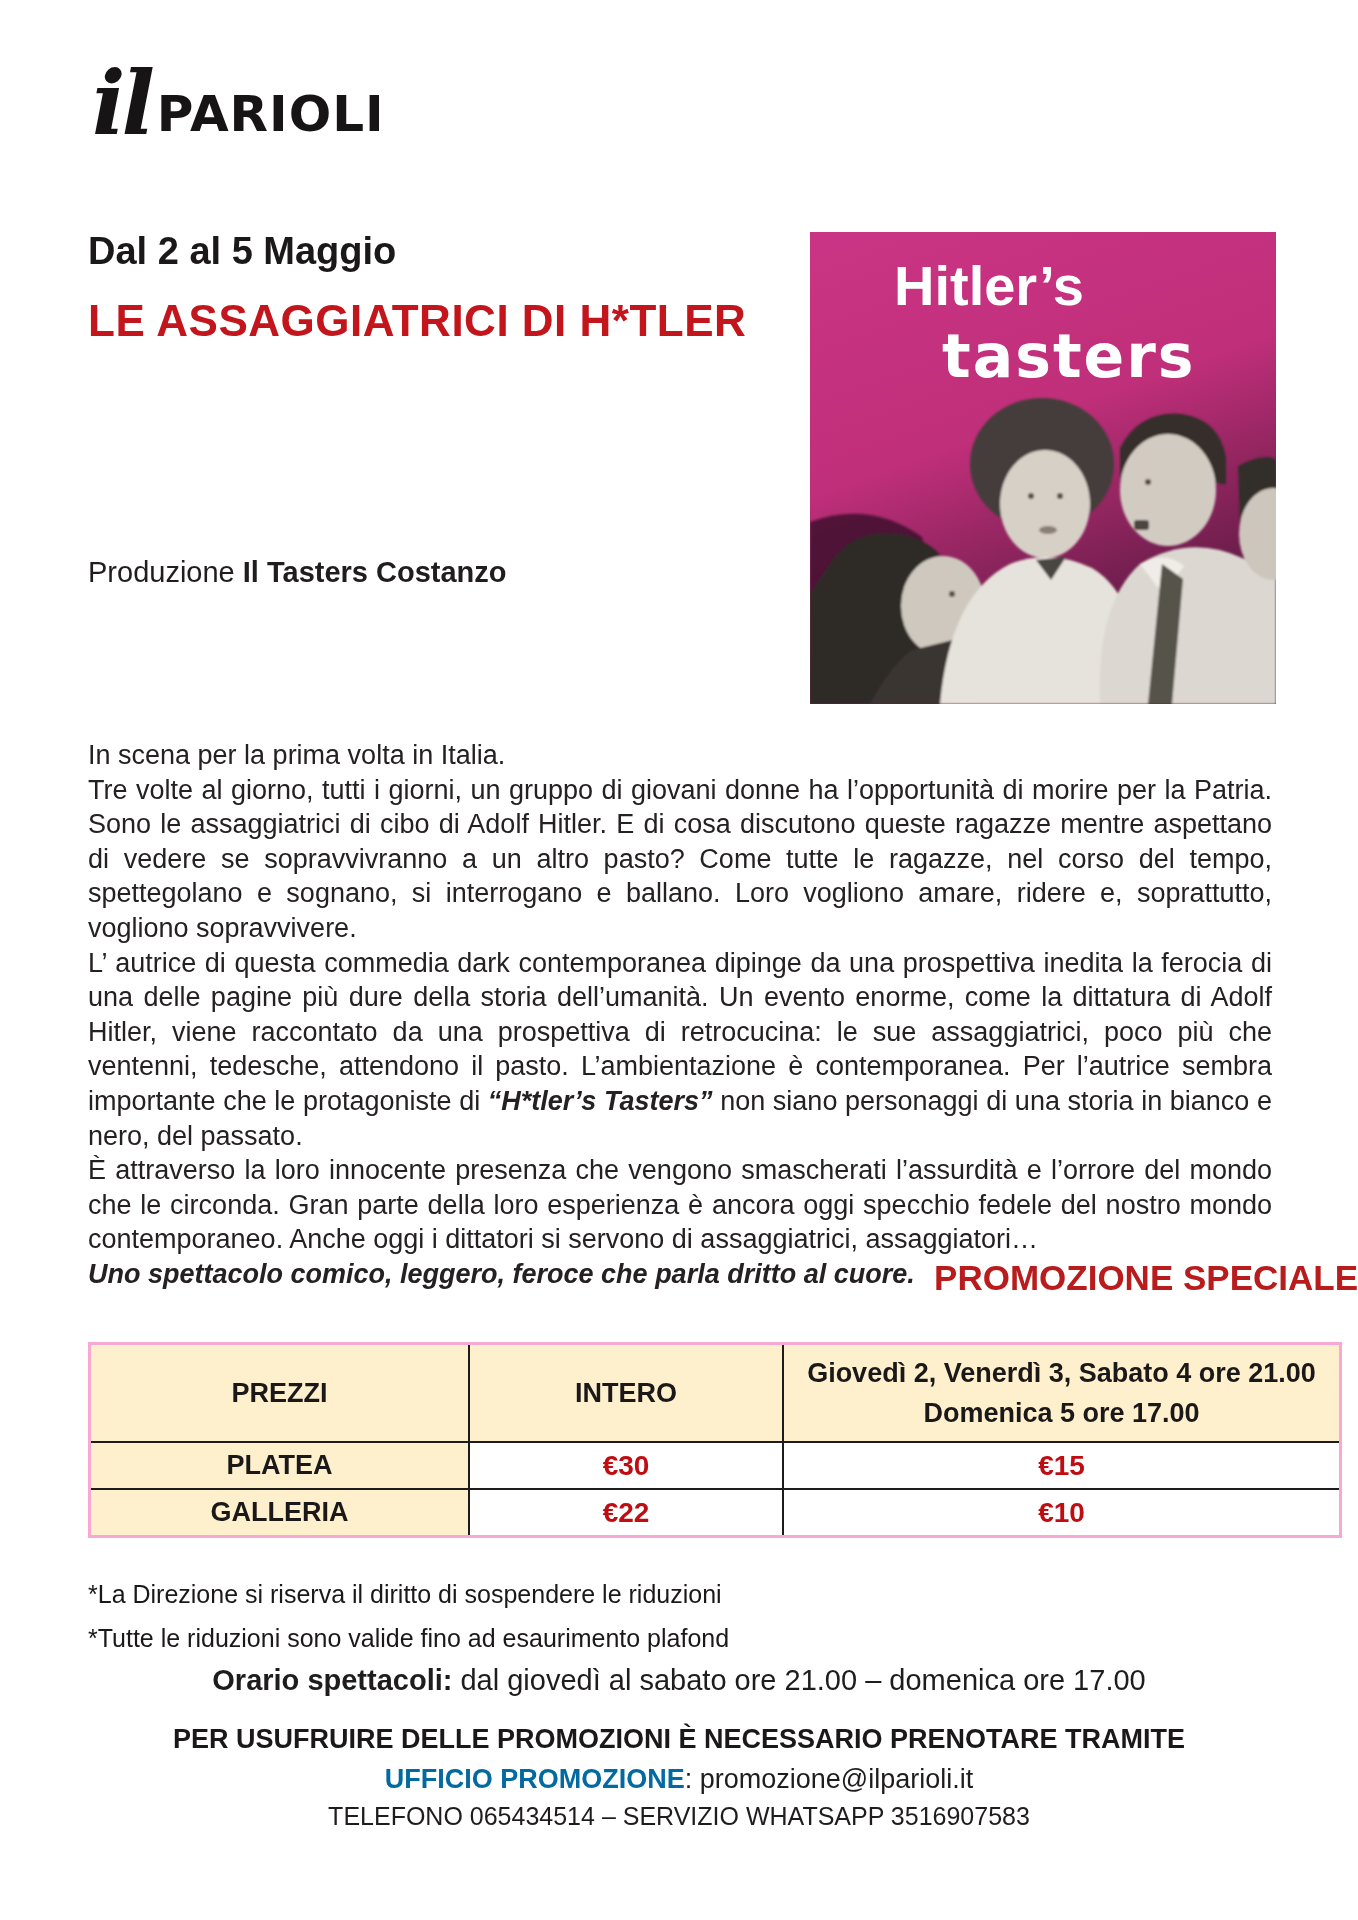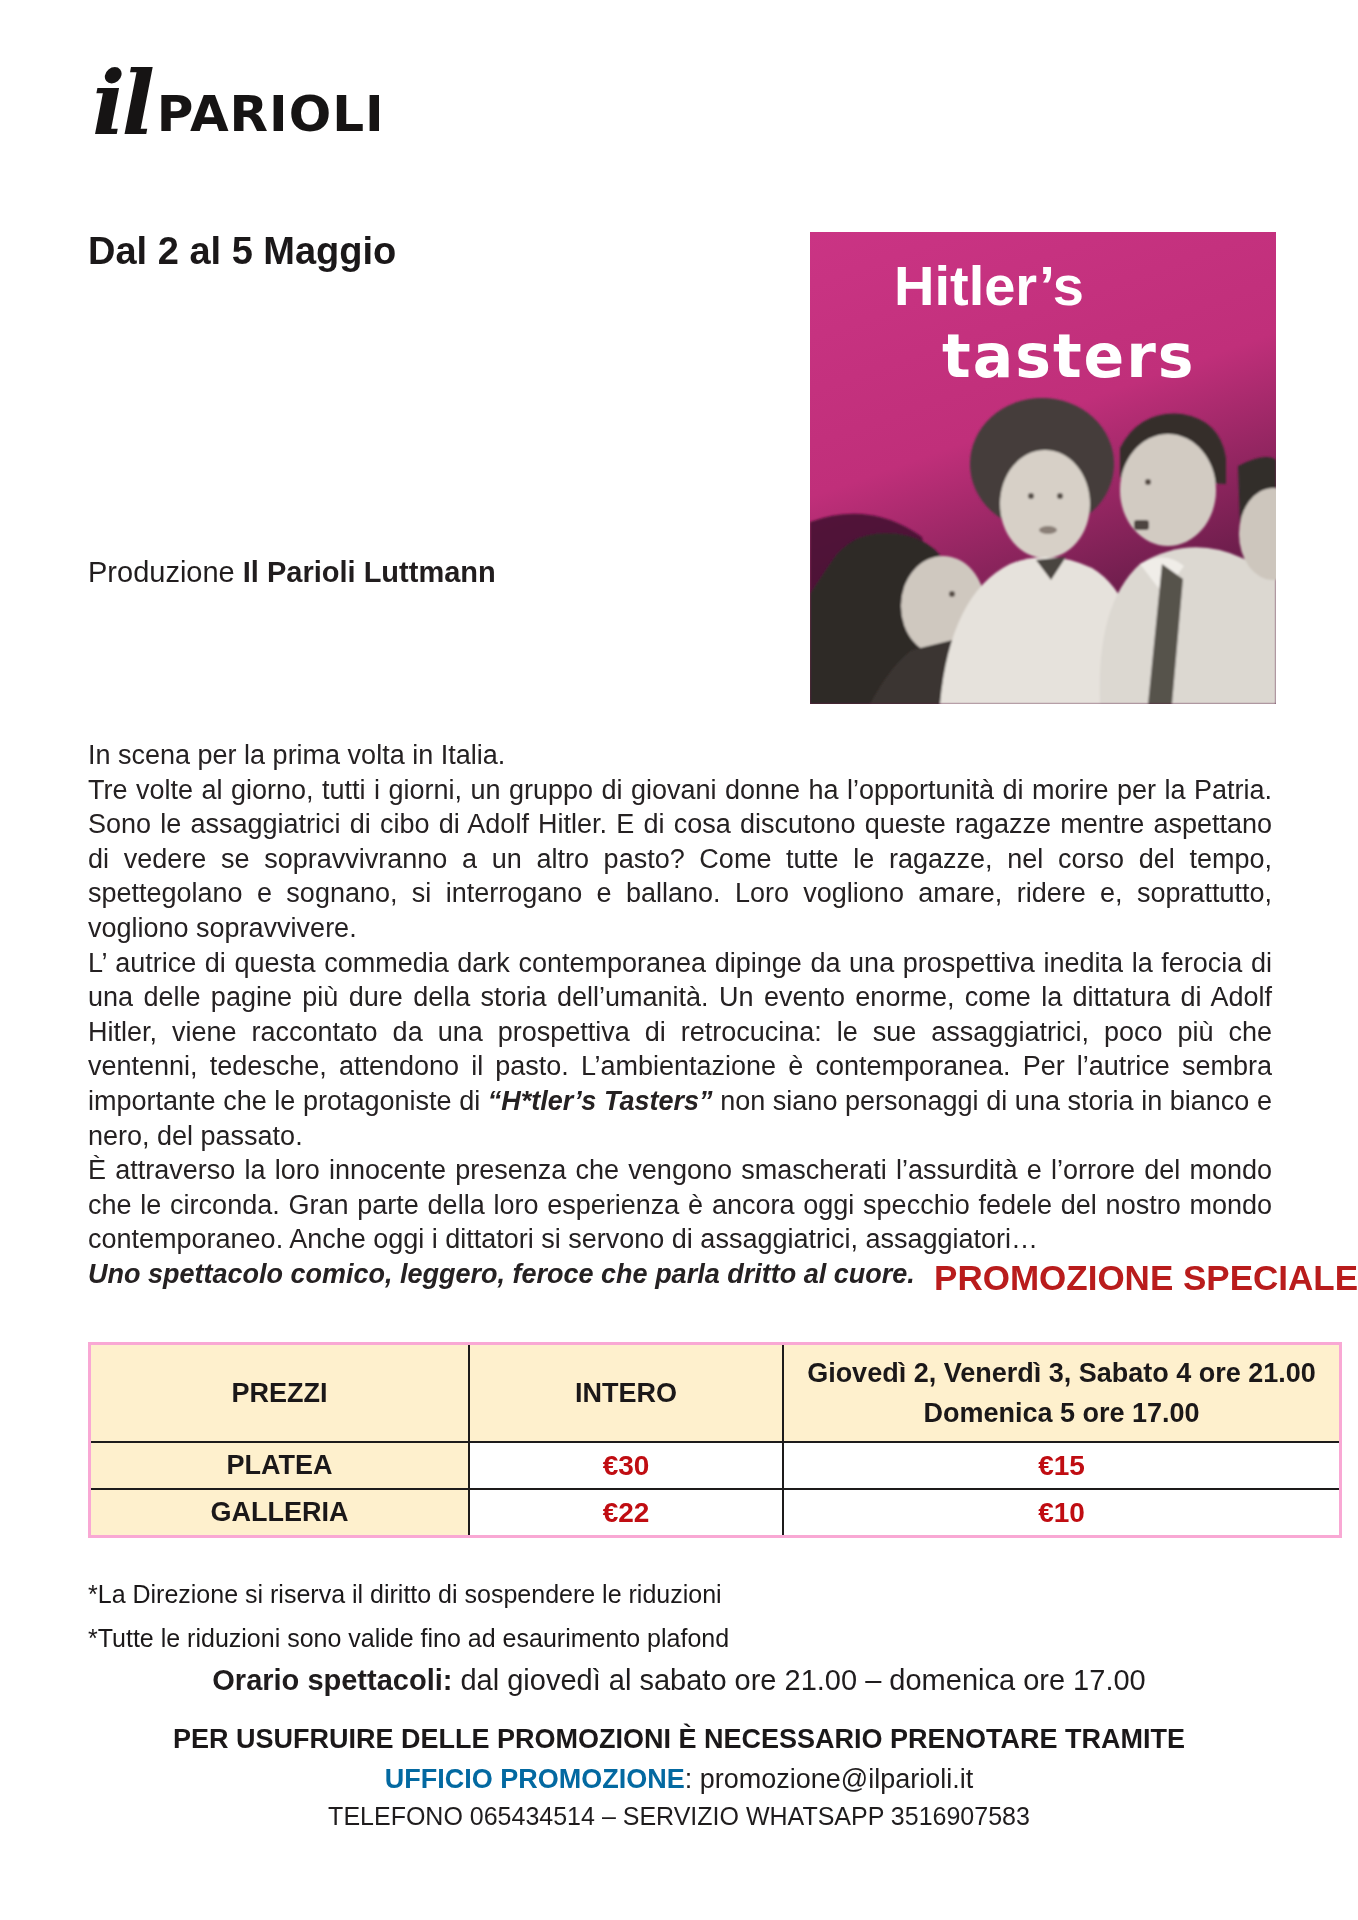--- a/index.html
+++ b/index.html
@@ -97,22 +97,23 @@
 <body>
 
 <div class="page">
 
   <div class="logo">
     <span class="logo-script">il</span>
     <span class="logo-word">PARIOLI</span>
   </div>
 
   <div class="dates">Dal 2 al 5 Maggio</div>
+  <div class="show-title">LE ASSAGGIATRICI DI H*TLER</div>
 
-  <div class="produzione"><span>Produzione </span><b>Il Parioli Luttmann</b></div>
+  <div class="produzione"><span>Produzione </span><b>Il Tasters Costanzo</b></div>
 
   <div class="poster">
     <svg viewBox="0 0 466 472" aria-hidden="true">
       <defs>
         <linearGradient id="pg" x1="0" y1="0" x2="0.35" y2="1">
           <stop offset="0" stop-color="#ca3484"></stop>
           <stop offset="0.5" stop-color="#c02f7a"></stop>
           <stop offset="1" stop-color="#56193f"></stop>
         </linearGradient>
         <filter id="soft">

